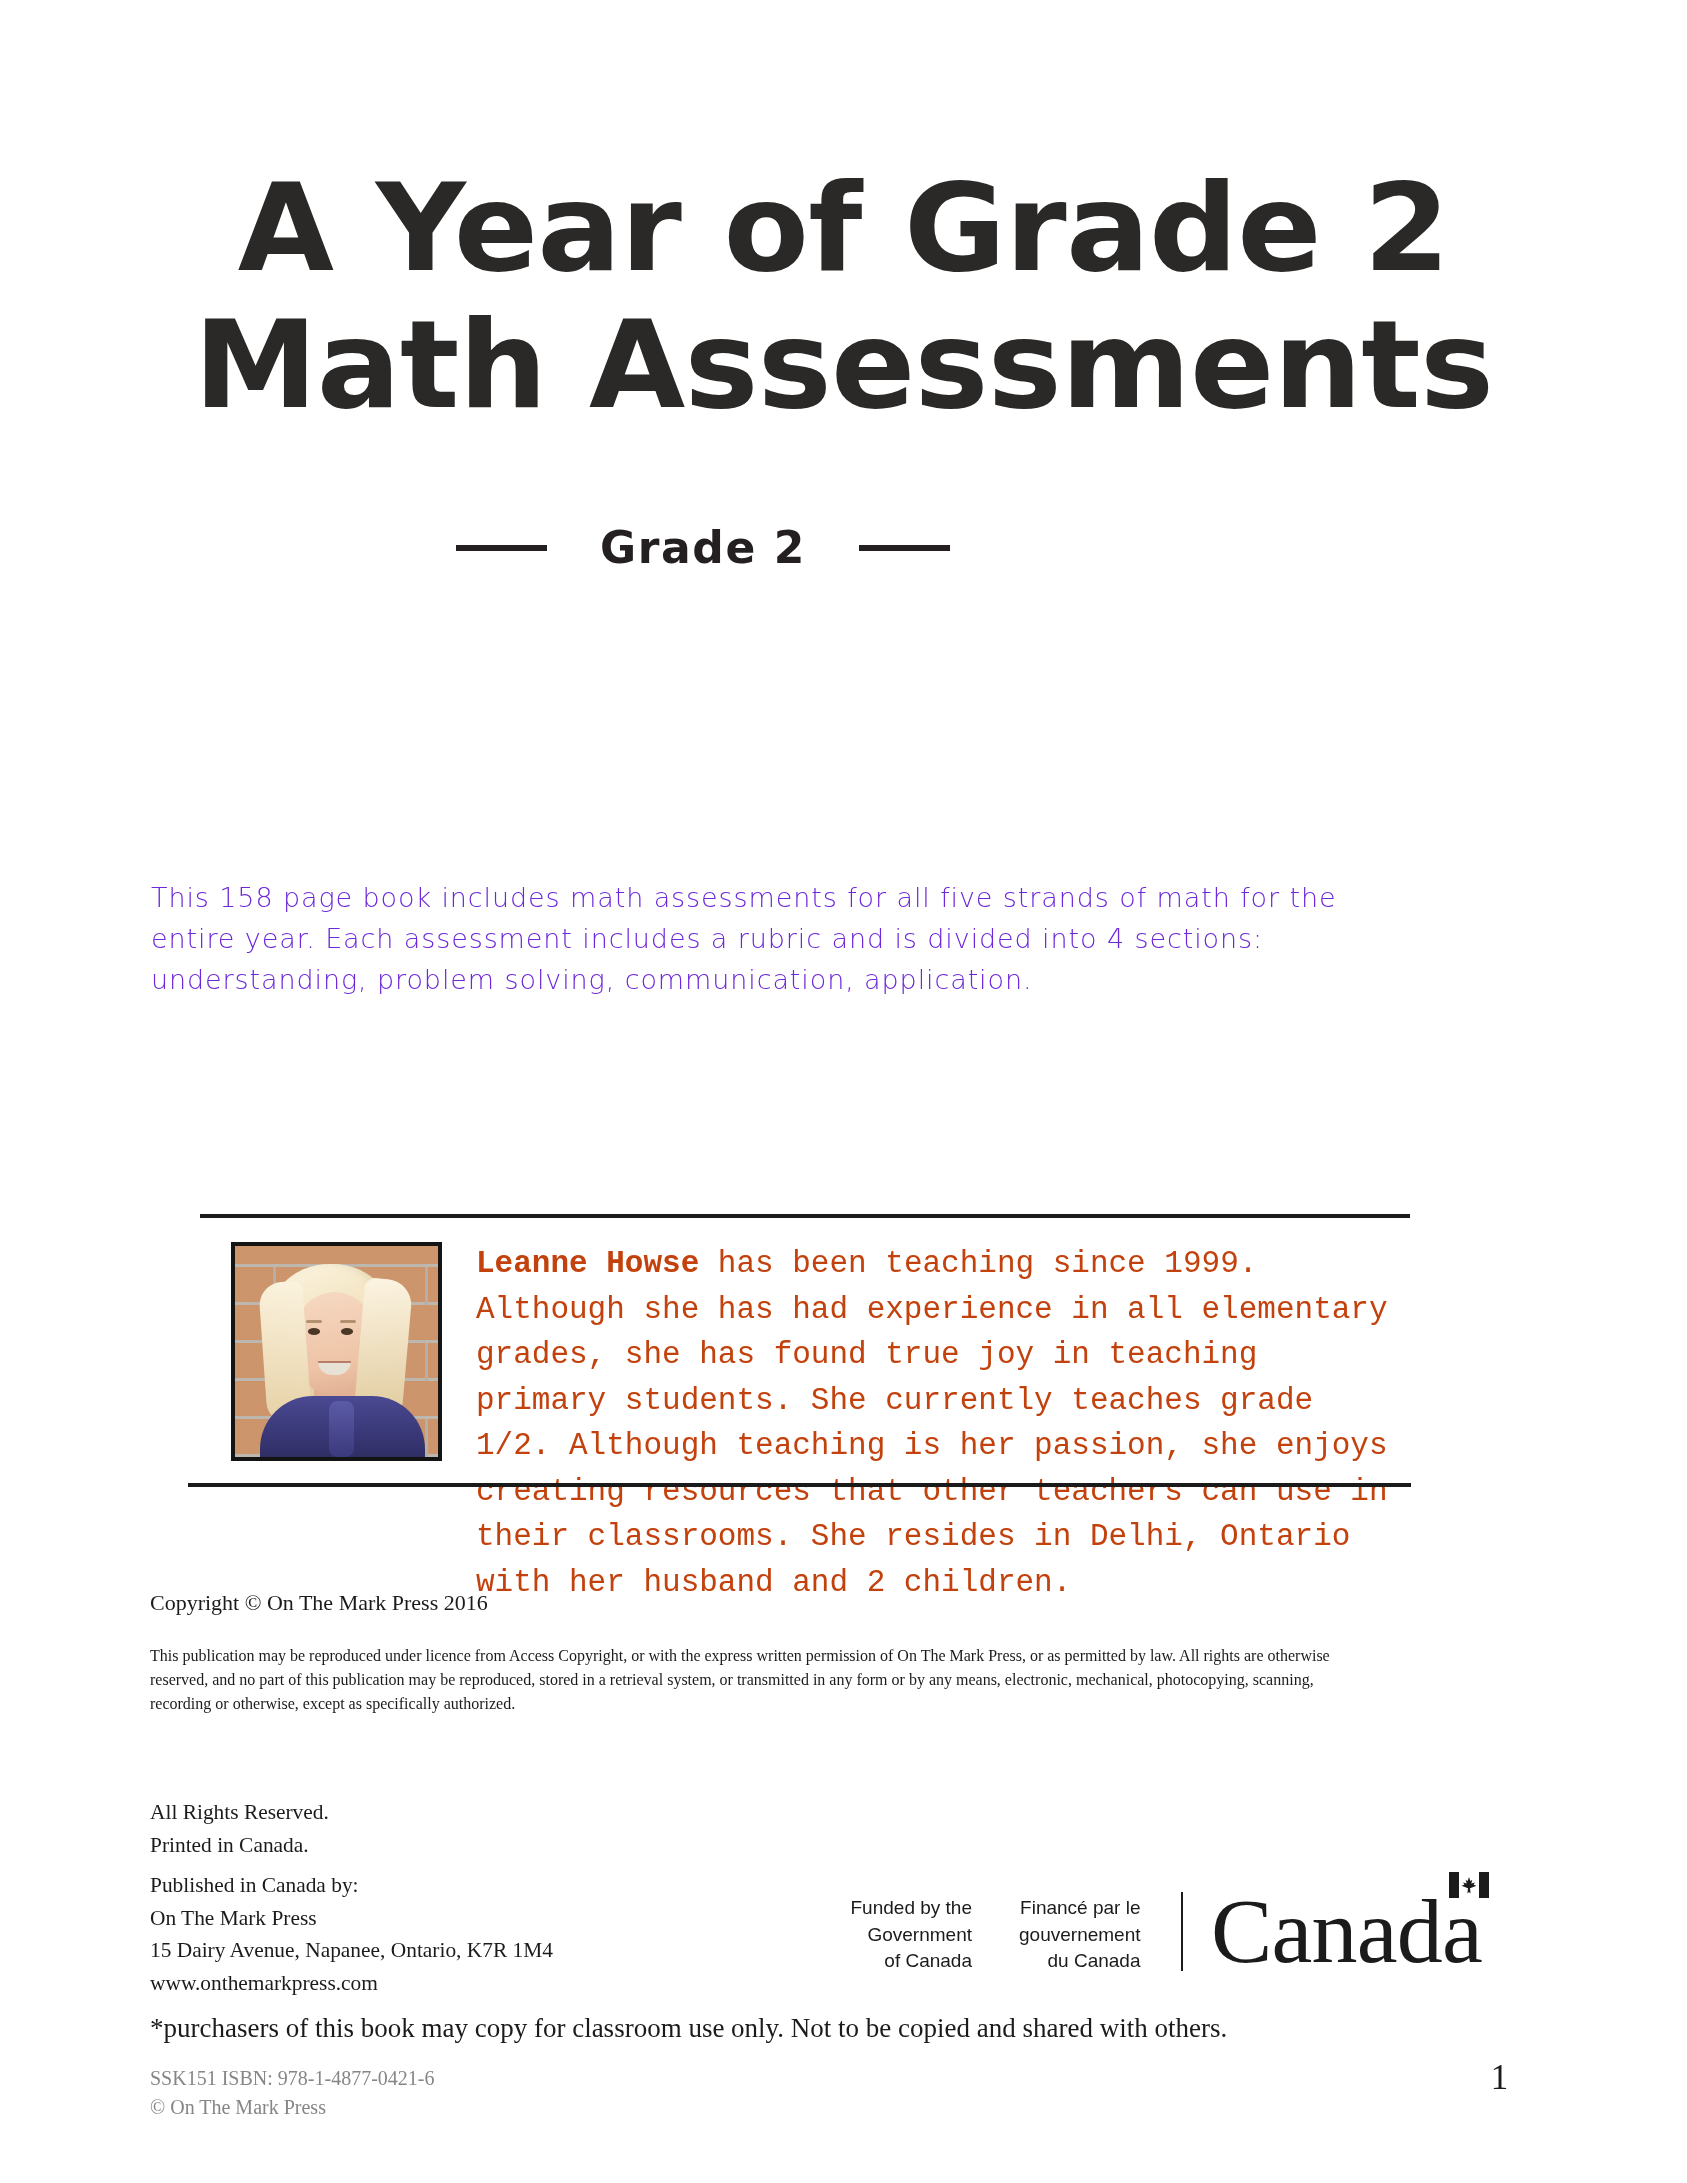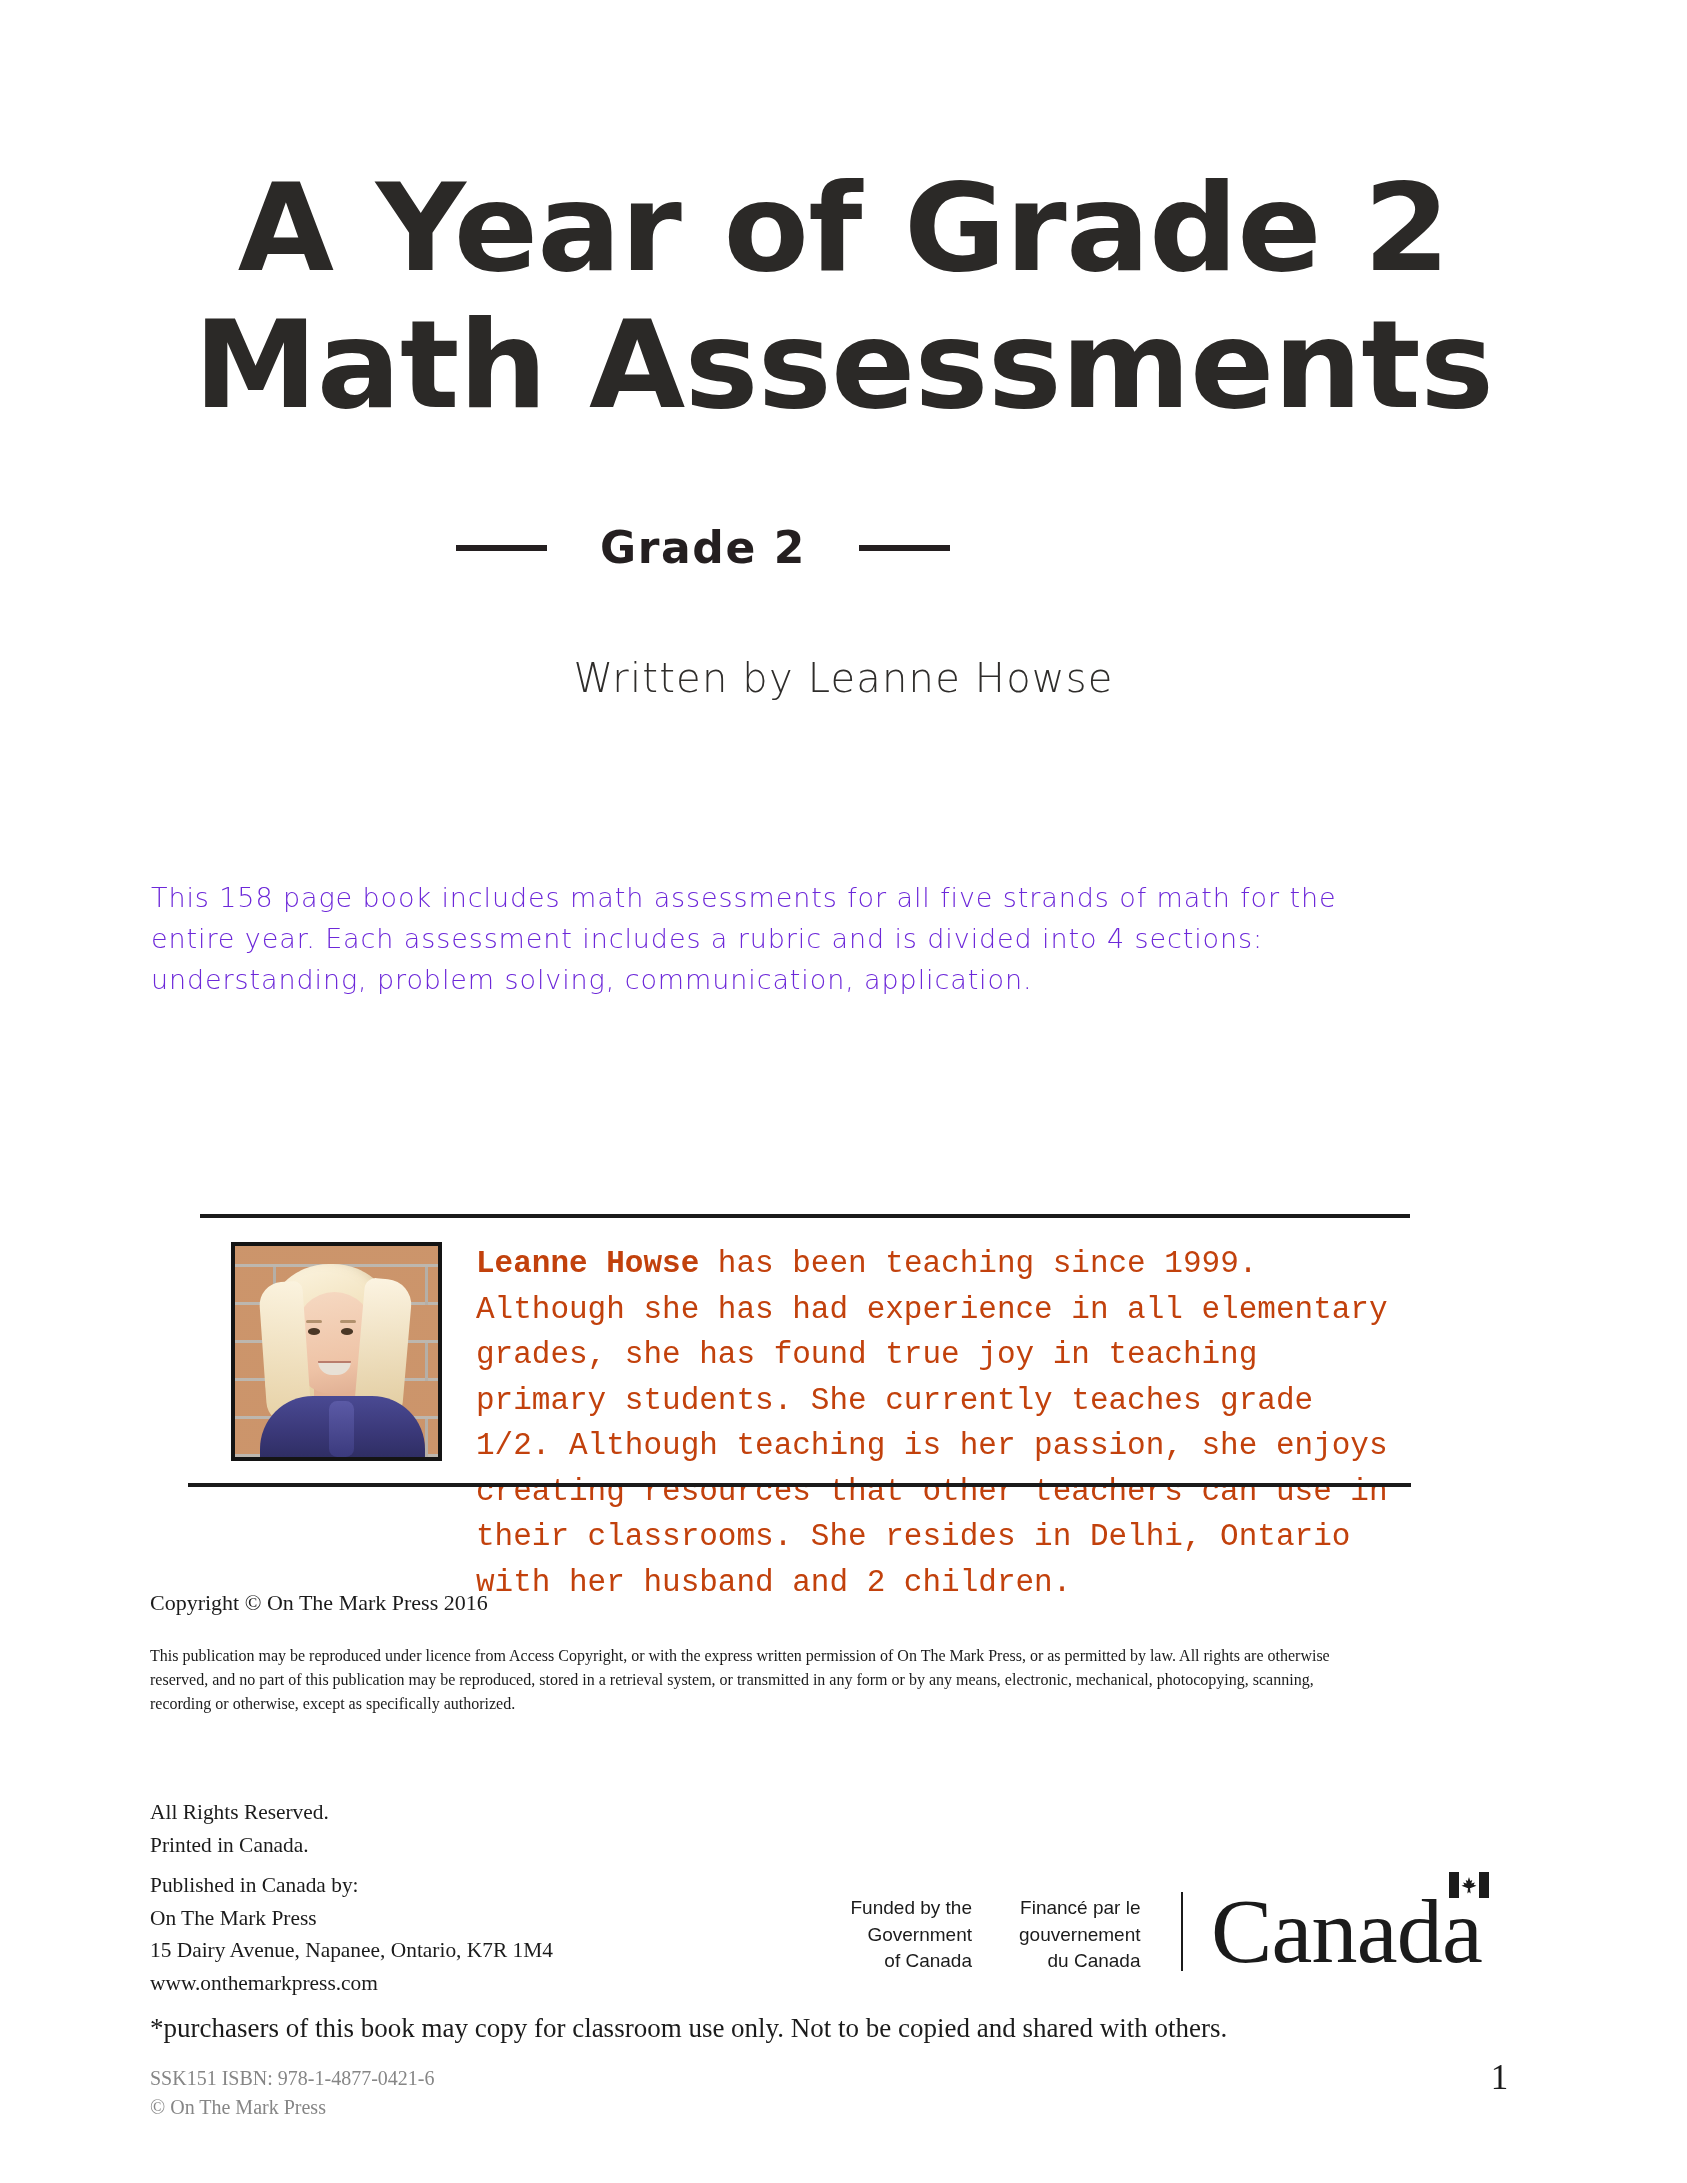--- a/index.html
+++ b/index.html
@@ -382,21 +382,20 @@
       <span class="tl">Math Assessments</span>
     </h1>
   </div>
 
   <div class="grade-row">
     <span class="grade-dash"></span>
     <span class="grade-label">Grade 2</span>
     <span class="grade-dash"></span>
   </div>
 
-  <div class="author-line">Written by Leanne Howse</div>
 
   <div class="description">This 158 page book includes math assessments for all five strands of math for the entire year. Each assessment includes a rubric and is divided into 4 sections: understanding, problem solving, communication, application.</div>
 
   <div class="bio-rule-top"></div>
 
   <div class="bio-photo">
     <div class="brick-bg"></div>
     <div class="portrait">
       <div class="hair"></div>
       <div class="neck"></div>

